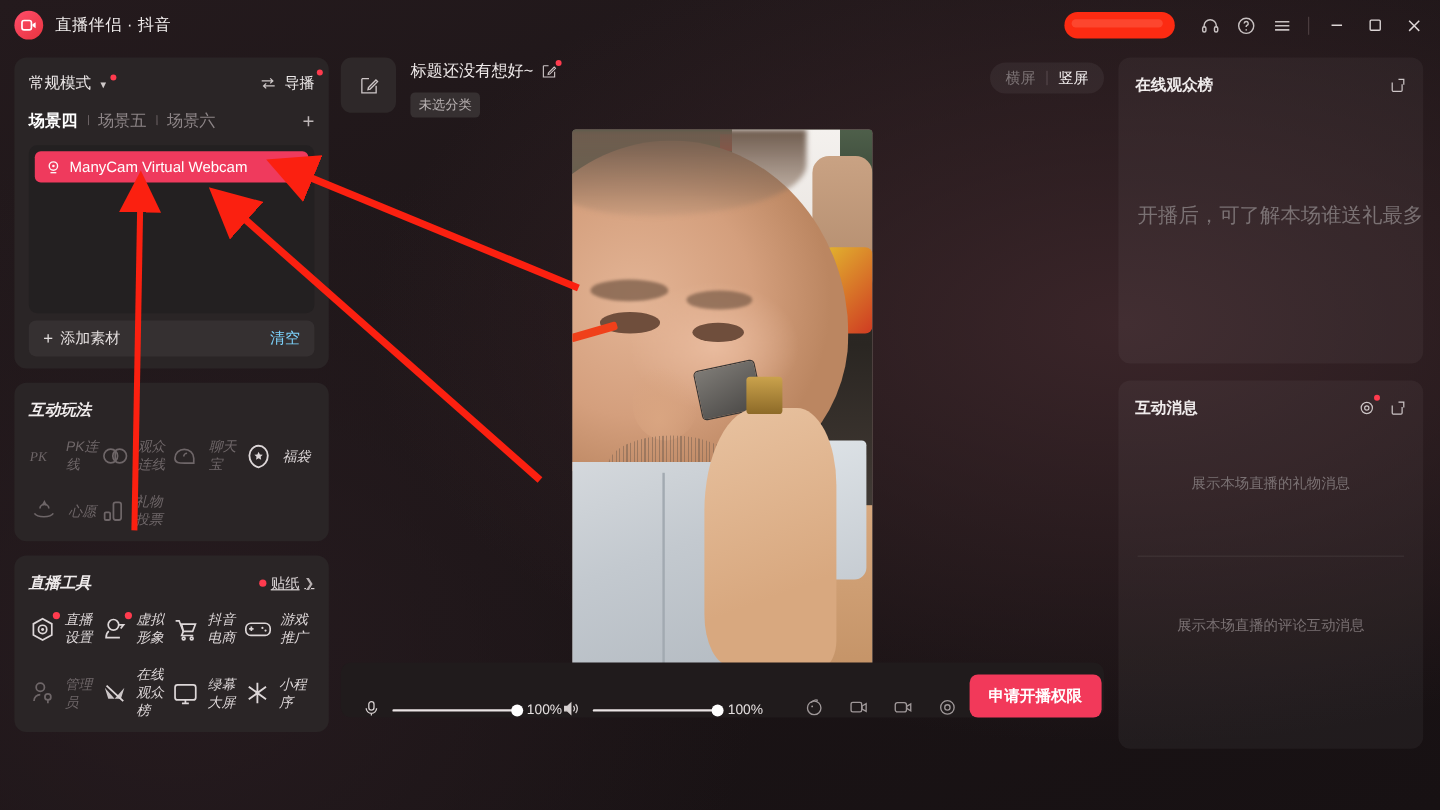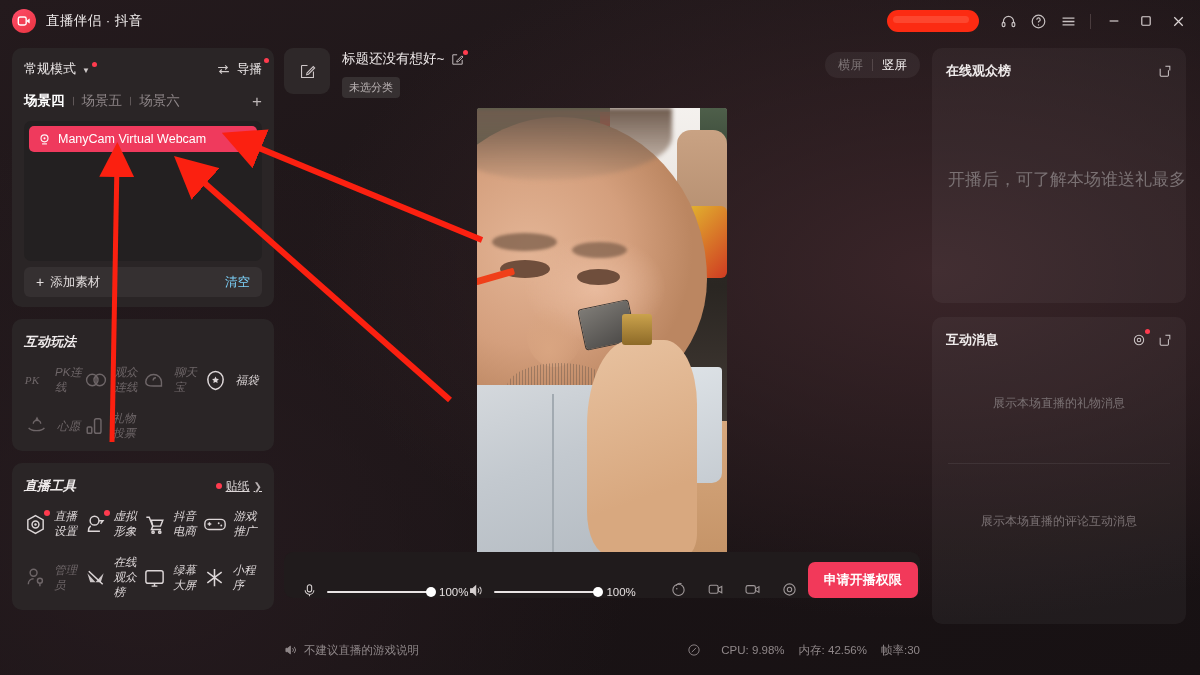--- a/index.html
+++ b/index.html
@@ -686,40 +686,20 @@
     <span class="mini-ico">
       <svg width="17" height="17" viewBox="0 0 20 20" fill="none" stroke="currentColor" stroke-width="1.3">
         <circle cx="10" cy="10" r="6.6"></circle>
           <circle cx="10" cy="10" r="2.6"></circle>
       </svg>
     </span>
 
     <button class="go-live">申请开播权限</button>
   </div>
 
-  <div class="statusbar">
-    <span class="sb-ico">
-      <svg width="14" height="14" viewBox="0 0 18 18" fill="none" stroke="currentColor" stroke-width="1.2">
-        <path d="M2.5 6.8h2.4L8.2 4v10L4.9 11.2H2.5Z" fill="currentColor"></path>
-        <path d="M11 6.6a3.2 3.2 0 0 1 0 4.8M13.2 5a6 6 0 0 1 0 8"></path>
-      </svg>
-    </span>
-    <span>不建议直播的游戏说明</span>
-    <span class="sb-right">
-      <span class="sb-ico">
-        <svg width="14" height="14" viewBox="0 0 18 18" fill="none" stroke="currentColor" stroke-width="1.2">
-          <circle cx="9" cy="9" r="6.6"></circle>
-          <path d="M9 9 6.1 11.7M11.6 6.2 9 9"></path>
-        </svg>
-      </span>
-      <span>CPU: 9.98%</span>
-      <span>内存: 42.56%</span>
-      <span>帧率:30</span>
-    </span>
-  </div>
 
   <div class="right-col">
 
     <div class="rcard audience">
       <div class="rcard-head">
         <span class="rcard-title">在线观众榜</span>
         <span class="rcard-acts">
           <span class="r-ico">
             <svg width="14" height="14" viewBox="0 0 18 18" fill="none" stroke="currentColor" stroke-width="1.3">
               <path d="M2.8 6.2v8.2c0 .7.5 1.2 1.2 1.2h8.2c.7 0 1.2-.5 1.2-1.2V8"></path>

